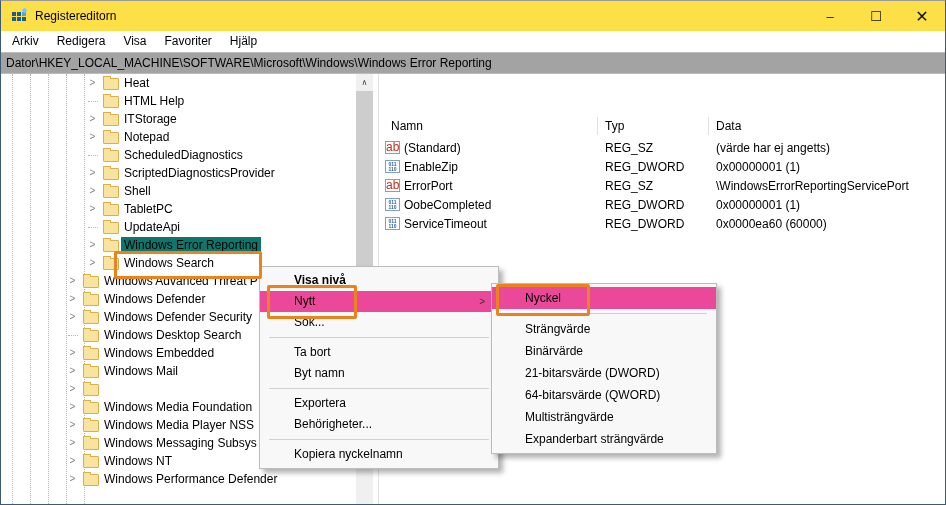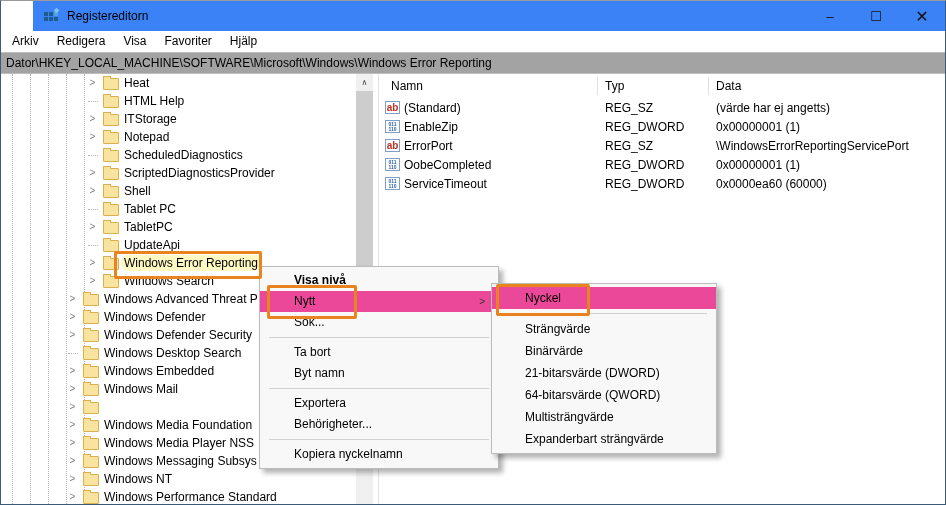--- a/index.html
+++ b/index.html
@@ -3,21 +3,21 @@
 <meta charset="utf-8">
 <style>
   html,body{margin:0;padding:0;background:#555;}
   .window{
     position:relative;width:946px;height:505px;box-sizing:border-box;
     background:#fff;border:1px solid #3a5a78;border-top-color:#9b9b9b;
     font-family:"Liberation Sans","DejaVu Sans",sans-serif;font-size:12px;color:#000;
     overflow:hidden;
   }
   
-  .titlebar{position:absolute;top:0;left:0;right:0;height:30px;background:#3b82f6;margin-left:32px;}
+  .titlebar{position:absolute;top:0;left:0;right:0;height:30px;background:#fde047;}
   .app-icon{position:absolute;left:10px;top:7px;width:17px;height:17px;}
   .title-text{position:absolute;left:34px;top:8px;}
   .win-controls{position:absolute;right:0;top:0;height:30px;display:flex;}
   .win-btn{width:46px;height:30px;display:flex;align-items:center;justify-content:center;font-size:13px;color:#111;}
   .win-btn.close{font-size:16px;}
   
   .menubar{position:absolute;top:30px;left:2px;height:21px;display:flex;}
   .menu-top-item{padding:3px 9px;}
   
   .addressbar{position:absolute;top:51px;left:0;right:0;height:20px;
@@ -33,37 +33,37 @@
   .stub{position:absolute;top:9px;width:10px;border-top:1px dotted #b5b5b5;}
   .tree-row.deep .stub{left:86px;}
   .tree-row.shallow .stub{left:66px;}
   .folder{position:absolute;top:4px;width:14px;height:10px;background:#f9e49f;border:1px solid #d9b04c;border-radius:1px;}
   .folder::before{content:"";position:absolute;top:-3px;left:-1px;width:6px;height:2px;background:#f9e49f;border:1px solid #d9b04c;border-bottom:none;}
   .tree-row.deep .folder{left:101px;}
   .tree-row.shallow .folder{left:81px;}
   .tree-label{position:absolute;top:1px;white-space:nowrap;padding:1px 3px;}
   .tree-row.deep .tree-label{left:119px;}
   .tree-row.shallow .tree-label{left:99px;}
-  .tree-row.sel .tree-label{background:#fef9c3;border-radius:8px;}
+  .tree-row.sel .tree-label{background:#0f766e;}
   
   .tree-scrollbar{position:absolute;top:73px;left:355px;width:17px;bottom:0;background:#f0f0f0;}
   .scroll-arrow{height:17px;text-align:center;font-size:8px;line-height:17px;color:#404040;}
   .scroll-thumb{position:absolute;top:17px;left:0;width:17px;height:235px;background:#cdcdcd;}
   .panel-divider{position:absolute;top:73px;left:377px;width:1px;bottom:0;background:#e2e2e2;}
   
   .list-panel{position:absolute;top:73px;left:379px;right:1px;bottom:0;background:#fff;}
-  .list-header{position:relative;height:24px;}
+  .list-header{position:relative;height:24px;margin-top:40px;}
   .list-header .hcell{position:absolute;top:5px;}
   .hsep{position:absolute;top:3px;height:18px;width:1px;background:#e0e0e0;}
   .col-name{left:11px;} .col-type{left:225px;} .col-data{left:336px;}
   .list-row{position:relative;height:19px;}
   .list-row .cell{position:absolute;top:3px;white-space:nowrap;}
   .list-row .cell.name{left:24px;}
   .ic{position:absolute;left:5px;top:3px;width:15px;height:13px;background:#fff;border:1px solid #7f9fc6;box-sizing:border-box;text-align:center;}
-  .ic-ab{color:#c03022;font-weight:bold;font-size:10px;line-height:11px;}
+  .ic-ab{color:#c03022;font-weight:normal;font-size:12px;line-height:11px;}
   .ic-bin{color:#2b5fa3;font-weight:bold;font-size:5px;line-height:5px;white-space:pre;padding-top:1px;}
   
   .menu{position:absolute;background:#f8f8f8;border:1px solid #bcbcbc;
     box-shadow:4px 4px 5px rgba(0,0,0,0.30);padding:3px 0;z-index:6;}
   .context-menu{left:258px;top:265px;width:238px;}
   .submenu{left:490px;top:282px;width:224px;z-index:7;}
   .menu-row{position:relative;height:21px;line-height:21px;padding-left:34px;white-space:nowrap;}
   .submenu .menu-row{height:22px;line-height:22px;padding-left:33px;}
   .menu-row.bold{font-weight:bold;}
   .menu-row.hl{background:#ec4899;}
@@ -148,62 +148,57 @@
           <span class="expander">&gt;</span>
           <span class="folder"></span>
           <span class="tree-label">ScriptedDiagnosticsProvider</span>
         </div>
         <div class="tree-row deep">
           <span class="expander">&gt;</span>
           <span class="folder"></span>
           <span class="tree-label">Shell</span>
         </div>
         <div class="tree-row deep">
+          <span class="expander">&gt;</span>
+          <span class="folder"></span>
+          <span class="tree-label">TabletPC</span>
+        </div>
+        <div class="tree-row deep">
           <span class="stub"></span>
           <span class="folder"></span>
-          <span class="tree-label">Tablet PC</span>
-        </div>
-        <div class="tree-row deep">
-          <span class="expander">&gt;</span>
-          <span class="folder"></span>
-          <span class="tree-label">TabletPC</span>
-        </div>
-        <div class="tree-row deep">
+          <span class="tree-label">UpdateApi</span>
+        </div>
+        <div class="tree-row deep sel">
+          <span class="expander">&gt;</span>
+          <span class="folder"></span>
+          <span class="tree-label">Windows Error Reporting</span>
+        </div>
+        <div class="tree-row deep">
+          <span class="expander">&gt;</span>
+          <span class="folder"></span>
+          <span class="tree-label">Windows Search</span>
+        </div>
+        <div class="tree-row shallow">
+          <span class="expander">&gt;</span>
+          <span class="folder"></span>
+          <span class="tree-label">Windows Advanced Threat P</span>
+        </div>
+        <div class="tree-row shallow">
+          <span class="expander">&gt;</span>
+          <span class="folder"></span>
+          <span class="tree-label">Windows Defender</span>
+        </div>
+        <div class="tree-row shallow">
+          <span class="expander">&gt;</span>
+          <span class="folder"></span>
+          <span class="tree-label">Windows Defender Security</span>
+        </div>
+        <div class="tree-row shallow">
           <span class="stub"></span>
           <span class="folder"></span>
-          <span class="tree-label">UpdateApi</span>
-        </div>
-        <div class="tree-row deep sel">
-          <span class="expander">&gt;</span>
-          <span class="folder"></span>
-          <span class="tree-label">Windows Error Reporting</span>
-        </div>
-        <div class="tree-row deep">
-          <span class="expander">&gt;</span>
-          <span class="folder"></span>
-          <span class="tree-label">Windows Search</span>
-        </div>
-        <div class="tree-row shallow">
-          <span class="expander">&gt;</span>
-          <span class="folder"></span>
-          <span class="tree-label">Windows Advanced Threat P</span>
-        </div>
-        <div class="tree-row shallow">
-          <span class="expander">&gt;</span>
-          <span class="folder"></span>
-          <span class="tree-label">Windows Defender</span>
-        </div>
-        <div class="tree-row shallow">
-          <span class="expander">&gt;</span>
-          <span class="folder"></span>
-          <span class="tree-label">Windows Defender Security</span>
-        </div>
-        <div class="tree-row shallow">
-          <span class="stub"></span>
-          <span class="folder"></span>
           <span class="tree-label">Windows Desktop Search</span>
         </div>
         <div class="tree-row shallow">
           <span class="expander">&gt;</span>
           <span class="folder"></span>
           <span class="tree-label">Windows Embedded</span>
         </div>
         <div class="tree-row shallow">
           <span class="expander">&gt;</span>
           <span class="folder"></span>
@@ -229,21 +224,21 @@
           <span class="tree-label">Windows Messaging Subsys</span>
         </div>
         <div class="tree-row shallow">
           <span class="expander">&gt;</span>
           <span class="folder"></span>
           <span class="tree-label">Windows NT</span>
         </div>
         <div class="tree-row shallow">
           <span class="expander">&gt;</span>
           <span class="folder"></span>
-          <span class="tree-label">Windows Performance Standard</span>
+          <span class="tree-label">Windows Performance Defender</span>
         </div>
       </div>
   </div>
 
   <div class="tree-scrollbar">
     <div class="scroll-arrow">∧</div>
     <div class="scroll-thumb"></div>
   </div>
   <div class="panel-divider"></div>
 

